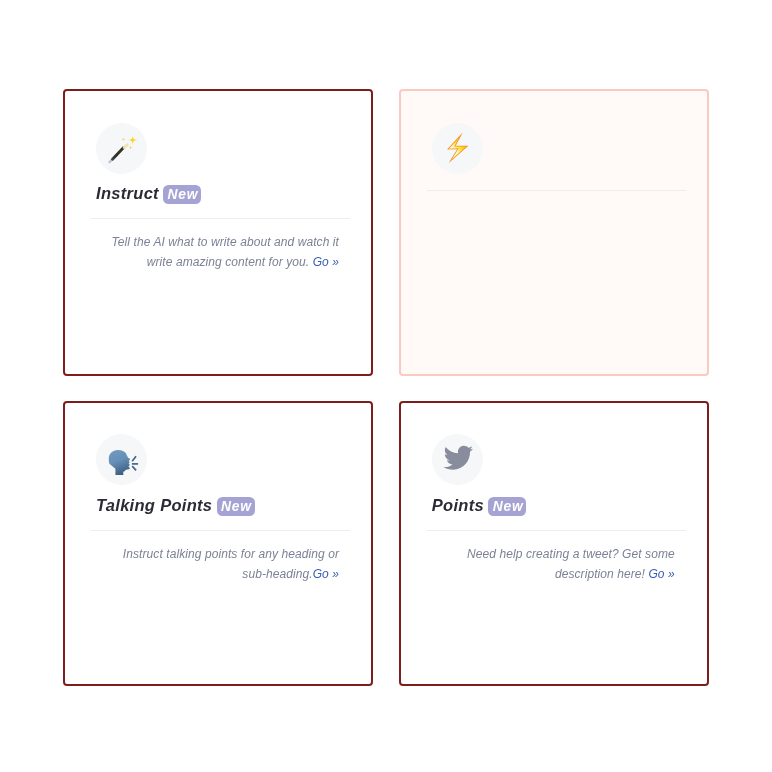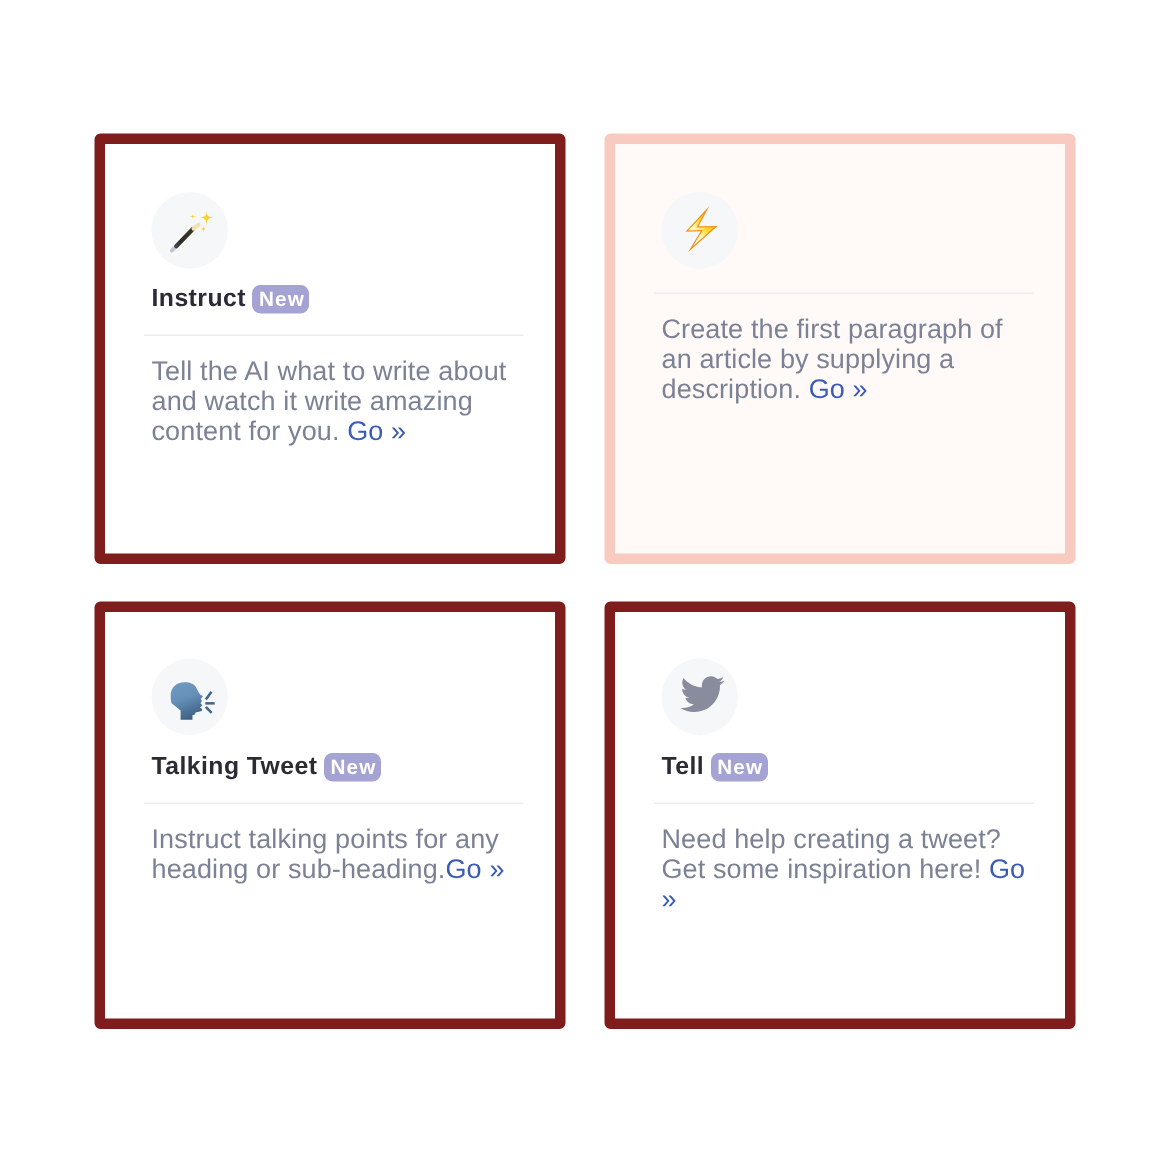--- a/index.html
+++ b/index.html
@@ -3,38 +3,38 @@
 <meta charset="utf-8">
 <style>
   html,body{margin:0;padding:0;background:#ffffff;}
   body{width:772px;height:772px;overflow:hidden;
        font-family:"Liberation Sans",sans-serif;
        -webkit-font-smoothing:antialiased;}
   .grid{position:absolute;left:63px;top:89px;width:645.5px;}
   .row{display:flex;gap:26px;}
   .row+.row{margin-top:25px;}
   .card{flex:1 1 0;box-sizing:border-box;
-        border:7px solid #7f1d1d;border-radius:4px;background:#fff;
-        padding:31.5px 26px 0 26px;position:relative;}
+        border:2px solid #7f1d1d;border-radius:4px;background:#fff;
+        padding:31.5px 26px 0 26px;position:relative;font-style:italic;}
   .row-1 .card{height:287px;}
   .row-2 .card{height:285px;}
   .card.accent{border-color:#f9cac0;background:#fffaf8;}
   .inner{margin-left:5px;}
   .ico{width:51px;height:51px;border-radius:50%;background:#f6f7f8;
        display:flex;align-items:center;justify-content:center;position:relative;}
   .row-2 .ico{top:-1px;}
   h5{margin:11.4px 0 0 0;font-size:16.5px;font-weight:bold;color:#2b2b35;
      letter-spacing:0.3px;line-height:16.5px;height:16.5px;white-space:nowrap;}
   .badge{background:#a5a3d3;color:#fff;font-size:13.8px;font-weight:bold;
          border-radius:5.5px;padding:0 2.9px 0 4.2px;margin-left:4.5px;
          letter-spacing:0.8px;display:inline-block;height:19px;line-height:19px;
          position:relative;top:0.3px;}
   hr{border:0;border-top:1px solid #ededed;margin:16.3px -5px 0 -5px;}
-  p{margin:13.3px 0 0 0;font-size:18px;line-height:20px;color:#7c8295;
-    letter-spacing:0.08px;width:243px;}
+  p{margin:13.3px 0 0 0;font-size:12px;line-height:20px;color:#7c8295;
+    letter-spacing:0.08px;width:243px;text-align:right;}
   a{color:#3b5bb5;text-decoration:none;}
   svg{display:block;overflow:visible;}
 </style>
 </head>
 <body>
 
 <div class="grid">
 
   <div class="row row-1">
 
@@ -77,21 +77,20 @@
                 <stop offset="0.42" stop-color="#fff5b8"></stop>
                 <stop offset="0.72" stop-color="#fcd621"></stop>
                 <stop offset="1" stop-color="#f9c10d"></stop>
               </linearGradient>
             </defs>
             <path d="M22.7 1.7 L6.8 18.9 L16.9 18.6 L8.5 32.5 L28.2 15.1 L15.5 15.2 Z" fill="#f2911b"></path>
             <path d="M19.07 6.80 L8.68 18.04 L18.34 17.76 L11.89 28.44 L26.07 15.92 L14.16 16.01 Z" fill="url(#boltCore)"></path>
           </svg>
         </div>
         <hr>
-        <p><span>Create the first paragraph of an article by supplying a description. </span><a href="#">Go »</a></p>
       </div>
     </div>
 
   </div>
 
   <div class="row row-2">
 
     <div class="card">
       <div class="inner">
         <div class="ico">
@@ -108,36 +107,36 @@
                      L23.2 25.0 L24.5 26.1 L24.4 27.4 L20.1 28.4 L19.9 29.5
                      L18.1 30.2 L18.1 33.3 L10.2 33.3 L10.2 27.1 L4.2 22.2
                      C3.7 20.6 3.6 19.4 3.6 17.0 C3.6 11.9 7.4 8.3 12.7 8.3 Z" fill="url(#headGrad)"></path>
             <g stroke="#42668c" stroke-width="1.7" stroke-linecap="butt" fill="none">
               <path d="M27.0 19.7 L30.8 14.6"></path>
               <path d="M26.7 22.3 L32.9 22.3"></path>
               <path d="M27.0 24.6 L30.9 28.7"></path>
             </g>
           </svg>
         </div>
-        <h5><span>Talking Tweet</span><span class="badge">New</span></h5>
+        <h5><span>Talking Points</span><span class="badge">New</span></h5>
         <hr>
         <p><span>Instruct talking points for any heading or sub-heading.</span><a href="#">Go »</a></p>
       </div>
     </div>
 
     <div class="card">
       <div class="inner">
         <div class="ico">
           <svg width="36" height="36" viewBox="-1.2 -0.6 36 36">
             <g transform="translate(3.40 1.47) scale(0.0574)" fill="#888c9c">
               <path d="M459.37 151.716c.325 4.548.325 9.097.325 13.645 0 138.72-105.583 298.558-298.558 298.558-59.452 0-114.68-17.219-161.137-47.106 8.447.974 16.568 1.299 25.34 1.299 49.055 0 94.213-16.568 130.274-44.832-46.132-.975-84.792-31.188-98.112-72.772 6.498.974 12.995 1.624 19.818 1.624 9.421 0 18.843-1.3 27.614-3.573-48.081-9.747-84.143-51.98-84.143-102.985v-1.299c13.969 7.797 30.214 12.67 47.431 13.319-28.264-18.843-46.781-51.005-46.781-87.391 0-19.492 5.197-37.36 14.294-52.954 51.655 63.675 129.3 105.258 216.365 109.807-1.624-7.797-2.599-15.918-2.599-24.04 0-57.828 46.782-104.934 104.934-104.934 30.213 0 57.502 12.67 76.67 33.137 23.715-4.548 46.456-13.32 66.599-25.34-7.798 24.366-24.366 44.833-46.132 57.827 21.117-2.273 41.584-8.122 60.426-16.243-14.292 20.791-32.161 39.308-52.628 54.253z"></path>
             </g>
           </svg>
         </div>
-        <h5><span>Tell</span><span class="badge">New</span></h5>
+        <h5><span>Points</span><span class="badge">New</span></h5>
         <hr>
-        <p><span>Need help creating a tweet? Get some inspiration here! </span><a href="#">Go »</a></p>
+        <p><span>Need help creating a tweet? Get some description here! </span><a href="#">Go »</a></p>
       </div>
     </div>
 
   </div>
 
 </div>
 
 </body></html>

